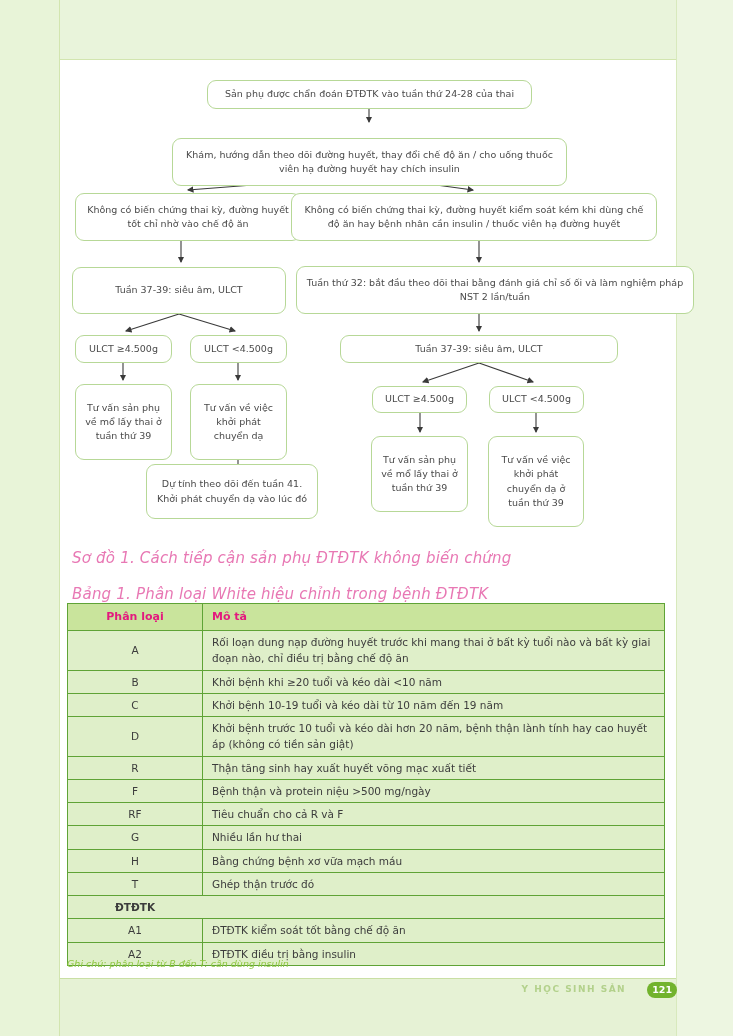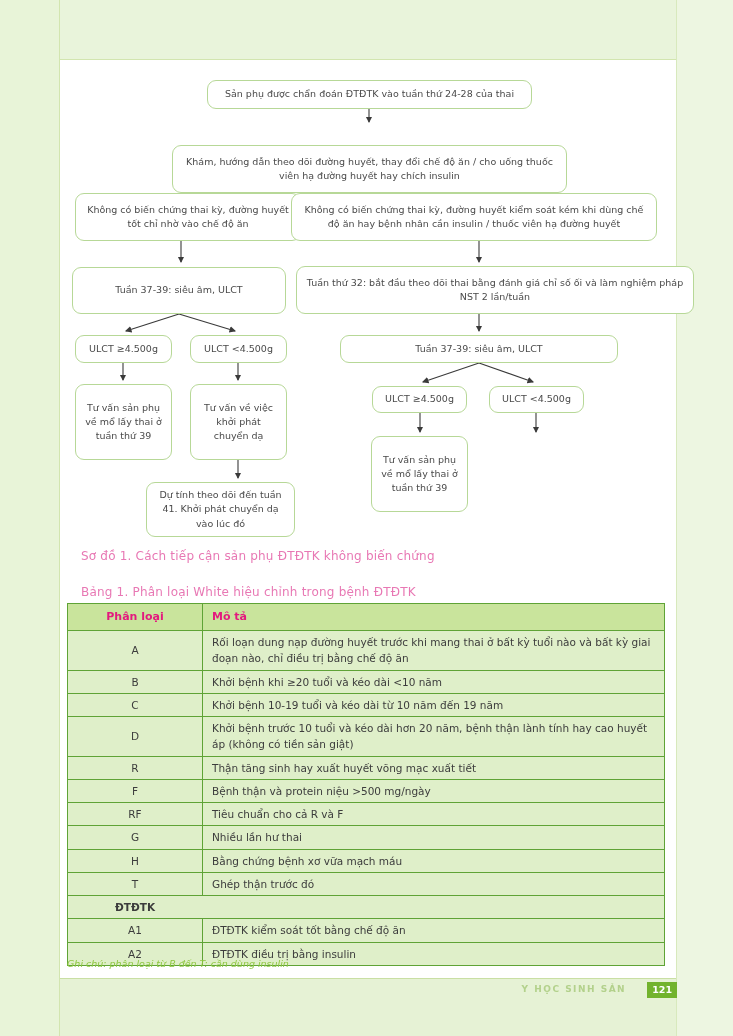--- a/index.html
+++ b/index.html
@@ -15,39 +15,39 @@
 
   
   .flow-svg{position:absolute;left:0;top:0;width:733px;height:560px;pointer-events:none;}
   .fbox{
     position:absolute;box-sizing:border-box;background:#ffffff;
     border:1px solid #b7d897;border-radius:9px;
     display:flex;align-items:center;justify-content:center;text-align:center;
     font-size:9.5px;line-height:1.5;color:#4a4a4a;padding:1px 7px;
   }
   .b1{left:207px;top:80px;width:325px;height:29px;}
-  .b2{left:172px;top:145px;width:395px;height:48px;}
+  .b2{left:172px;top:138px;width:395px;height:48px;}
   .b3{left:75px;top:193px;width:226px;height:48px;}
   .b4{left:291px;top:193px;width:366px;height:48px;}
   .b5{left:72px;top:267px;width:214px;height:47px;}
   .b6{left:296px;top:266px;width:398px;height:48px;}
   .b7{left:75px;top:335px;width:97px;height:28px;}
   .b8{left:190px;top:335px;width:97px;height:28px;}
   .b9{left:340px;top:335px;width:278px;height:28px;}
   .b10{left:75px;top:384px;width:97px;height:76px;}
   .b11{left:190px;top:384px;width:97px;height:76px;}
-  .b12{left:146px;top:482px;width:149px;height:55px;}
+  .b12{left:146px;top:464px;width:172px;height:55px;}
   .b13{left:372px;top:386px;width:95px;height:27px;}
   .b14{left:489px;top:386px;width:95px;height:27px;}
   .b15{left:371px;top:436px;width:97px;height:76px;}
   .b16{left:488px;top:436px;width:96px;height:91px;}
 
   
   .caption{
-    position:absolute;left:81px;font-size:12px;
+    position:absolute;left:72px;font-size:15px;font-style:italic;
     color:#e878b4;letter-spacing:0.2px;
   }
   .cap-diagram{top:549px;}
   .cap-table{top:585px;}
   .note{
     position:absolute;left:67px;top:958px;font-size:9.5px;font-style:italic;color:#8dc63f;
   }
 
   
   .white-table{
@@ -68,21 +68,21 @@
   
   .footer-content{
     position:absolute;left:60px;top:982px;width:617px;
     display:flex;justify-content:flex-end;align-items:flex-start;gap:21px;
   }
   .journal-name{
     font-size:9px;font-weight:bold;color:#b3d18c;letter-spacing:1.5px;margin-top:2px;
   }
   .page-badge{
     background:#72b32d;color:#ffffff;font-size:9.5px;font-weight:bold;
-    padding:2px 5px;line-height:12px;
+    padding:2px 5px;line-height:12px;border-radius:8px;
   }
 </style>
 </head>
 <body>
 
 <div class="page">
 
   <div class="band-bottom"></div>
   <div class="band-top"></div>
   <div class="margin-left"></div>
@@ -121,20 +121,21 @@
   <div class="fbox b6">Tuần thứ 32: bắt đầu theo dõi thai bằng đánh giá chỉ số ối và làm nghiệm pháp NST 2 lần/tuần</div>
   <div class="fbox b7">ULCT ≥4.500g</div>
   <div class="fbox b8">ULCT &lt;4.500g</div>
   <div class="fbox b9">Tuần 37-39: siêu âm, ULCT</div>
   <div class="fbox b10">Tư vấn sản phụ về mổ lấy thai ở tuần thứ 39</div>
   <div class="fbox b11">Tư vấn về việc khởi phát chuyển dạ</div>
   <div class="fbox b12">Dự tính theo dõi đến tuần 41. Khởi phát chuyển dạ vào lúc đó</div>
   <div class="fbox b13">ULCT ≥4.500g</div>
   <div class="fbox b14">ULCT &lt;4.500g</div>
   <div class="fbox b15">Tư vấn sản phụ về mổ lấy thai ở tuần thứ 39</div>
+  <div class="fbox b16">Tư vấn về việc khởi phát chuyển dạ ở tuần thứ 39</div>
 
   <div class="caption cap-diagram">Sơ đồ 1. Cách tiếp cận sản phụ ĐTĐTK không biến chứng</div>
   <div class="caption cap-table">Bảng 1. Phân loại White hiệu chỉnh trong bệnh ĐTĐTK</div>
 
   <table class="white-table">
     <thead>
       <tr>
         <th class="c1">Phân loại</th>
         <th>Mô tả</th>
       </tr>

